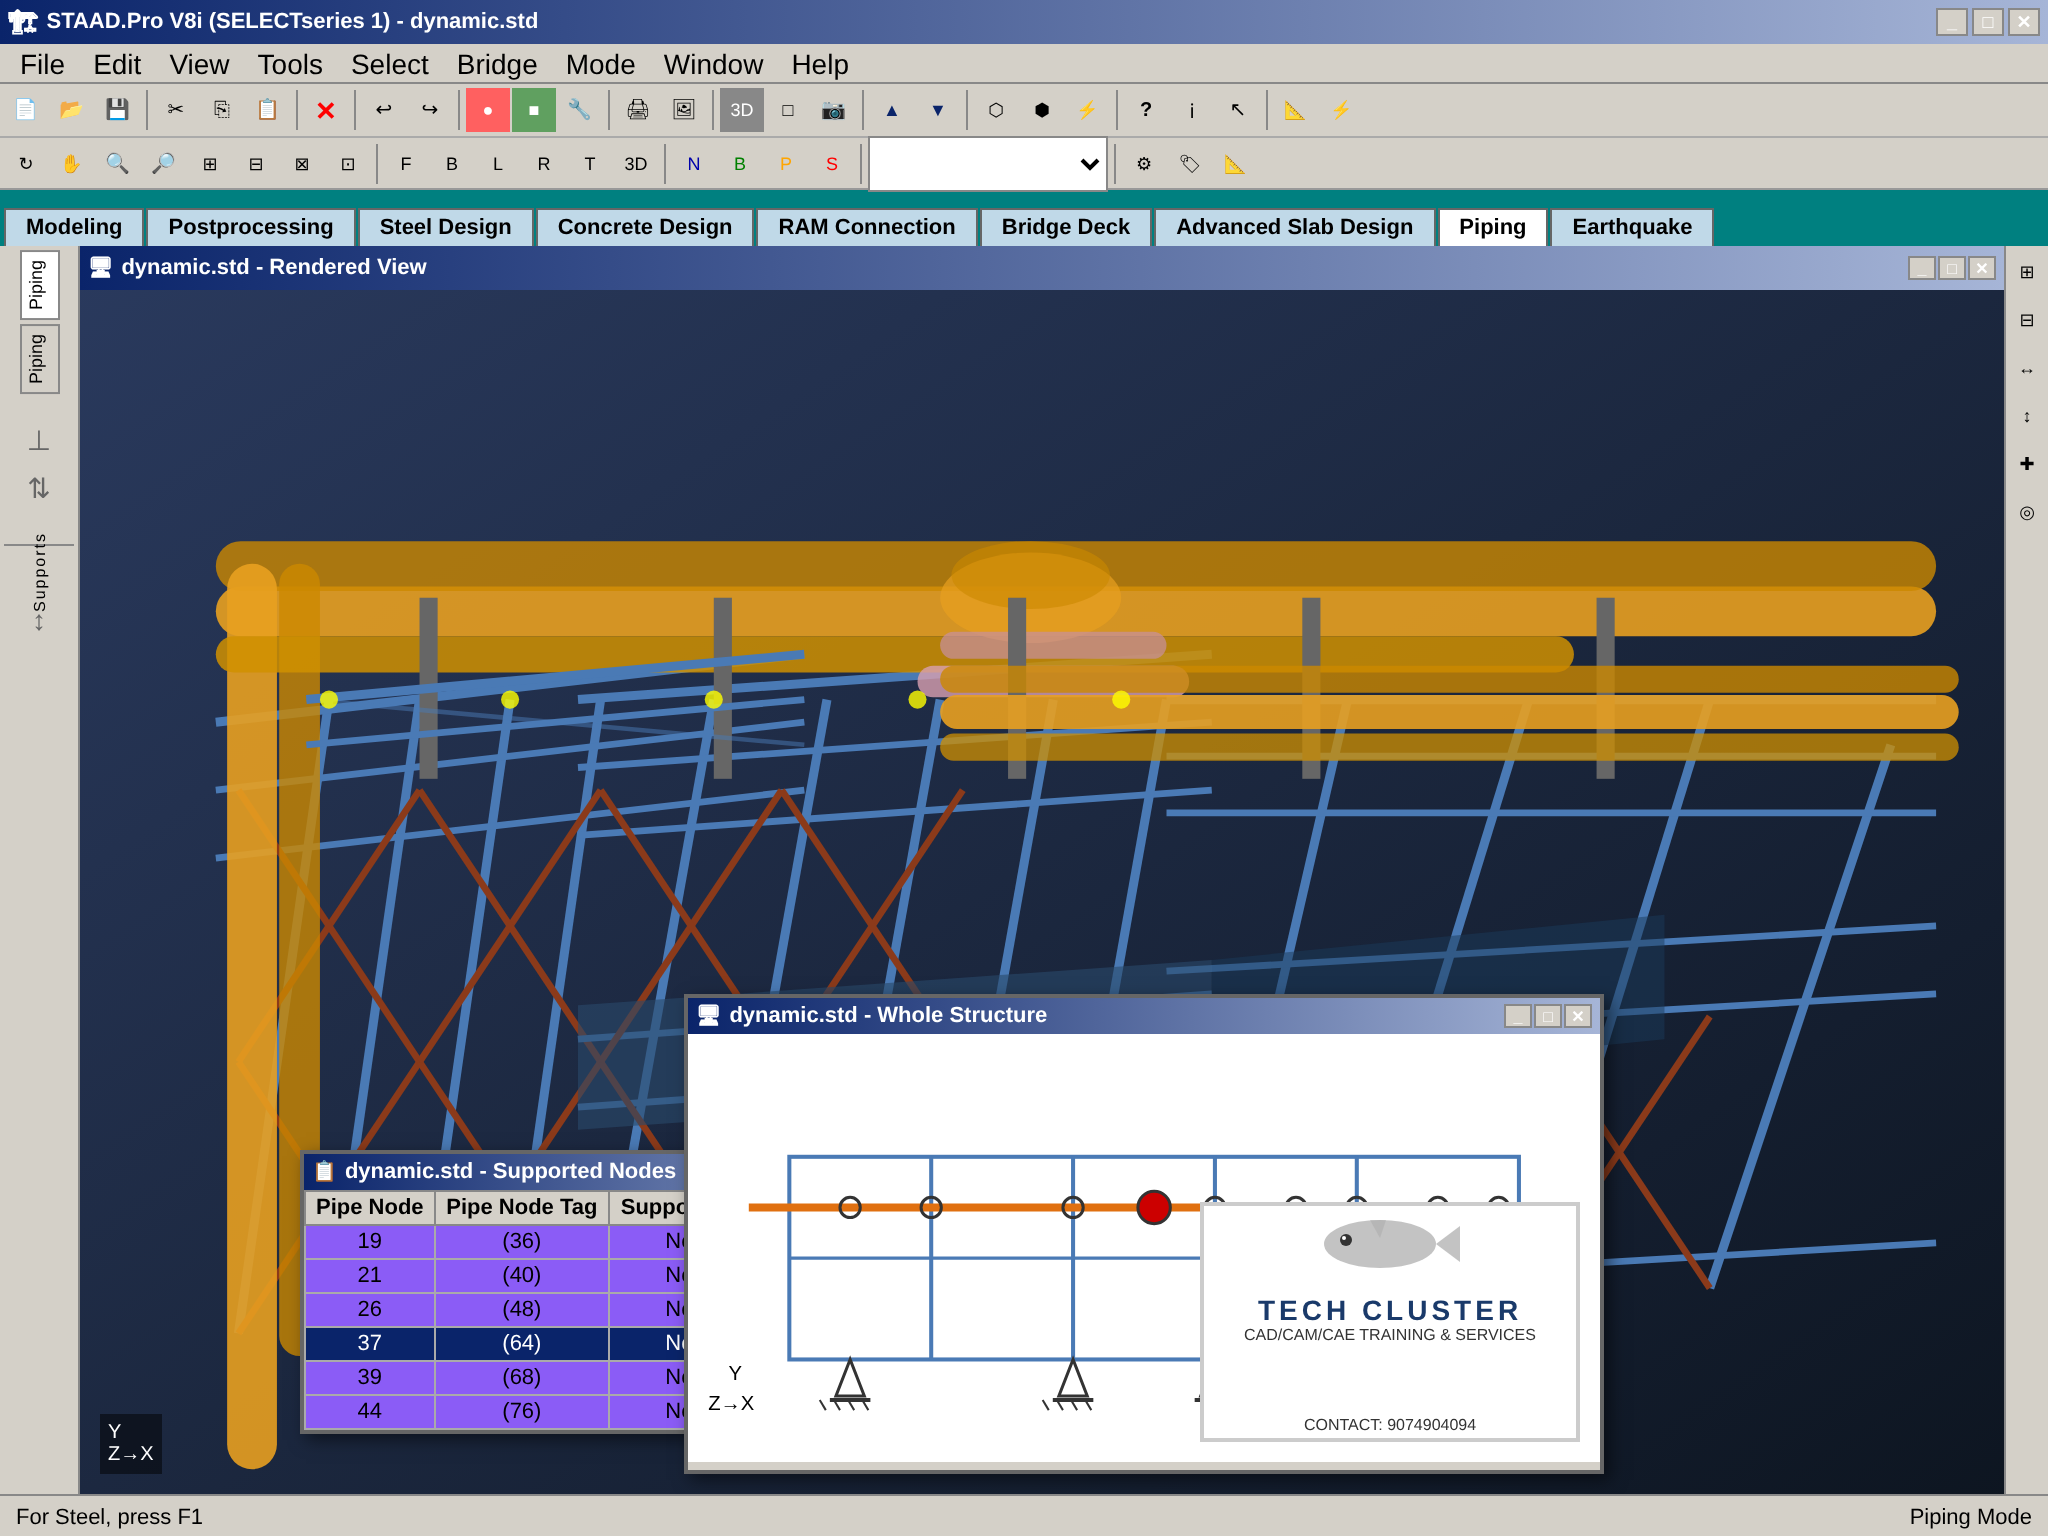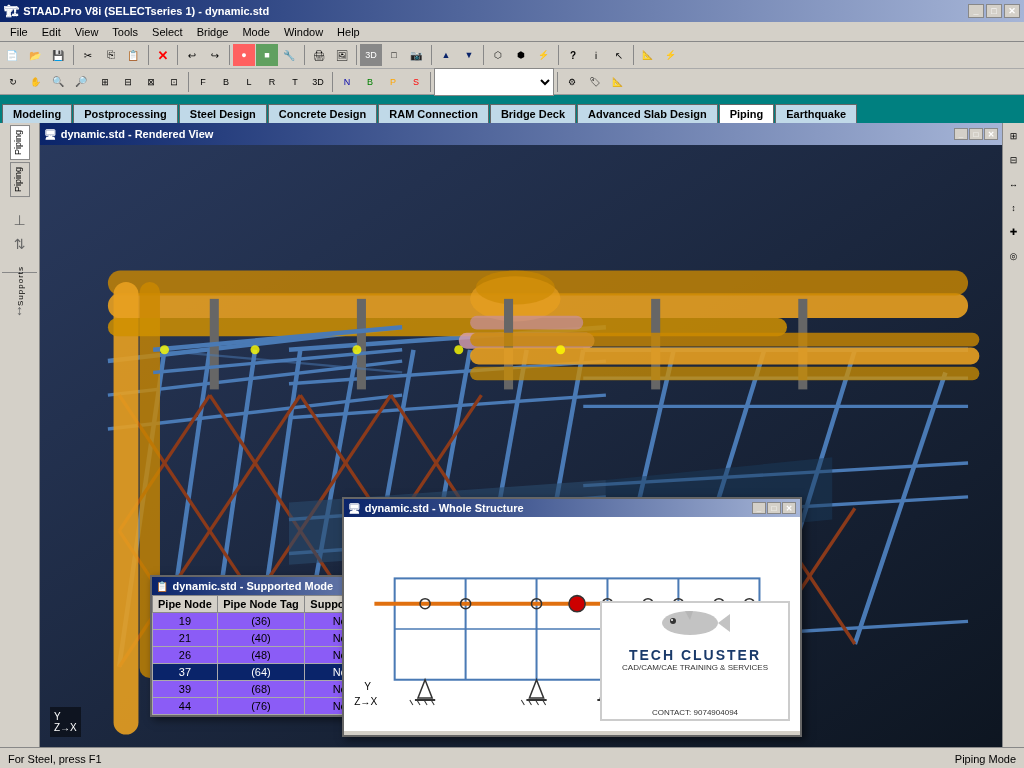--- a/index.html
+++ b/index.html
@@ -32,21 +32,21 @@
       background: #d4d0c8;
       height: 20px;
       display: flex;
       align-items: center;
       padding: 0 4px;
       border-bottom: 1px solid #888;
       gap: 2px;
     }
     .menu-item {
       padding: 2px 6px;
-      font-size: 11px;
+      font-size: 14px;
       cursor: pointer;
     }
 
     
     .toolbar-area {
       background: #d4d0c8;
       border-bottom: 1px solid #999;
     }
     .toolbar-row {
       display: flex;
@@ -567,21 +567,21 @@
           <div>Y</div>
           <div>Z→X</div>
         </div>
       </div>
     </div>
 
     <div class="supported-nodes-window">
       <div class="sub-window-titlebar">
         <div style="display:flex;align-items:center;gap:4px;">
           <span style="font-size:10px;">📋</span>
-          <span>dynamic.std - Supported Mode</span>
+          <span>dynamic.std - Supported Nodes</span>
         </div>
         <div class="sub-window-controls">
           <div class="sub-win-btn">_</div>
           <div class="sub-win-btn">□</div>
           <div class="sub-win-btn">✕</div>
         </div>
       </div>
       <div style="position:relative;">
         <table class="nodes-table">
           <thead>

